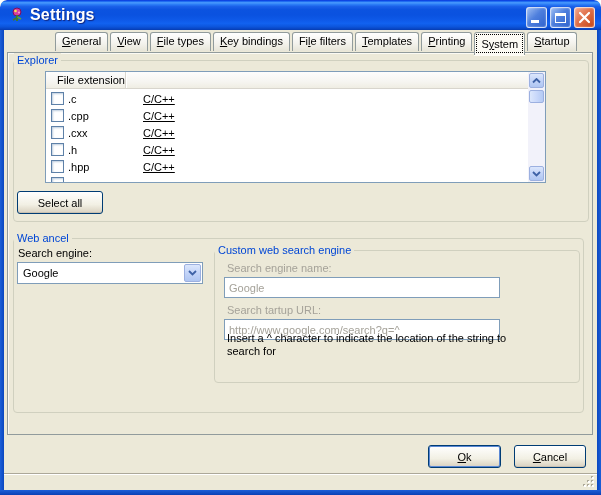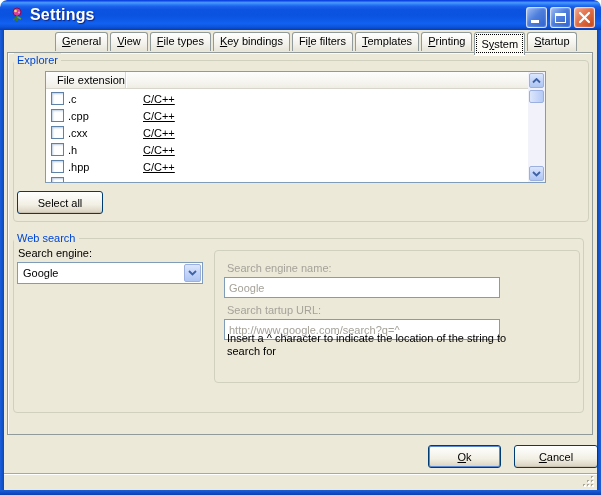--- a/index.html
+++ b/index.html
@@ -59,21 +59,21 @@
   .sb-down{bottom:1px;}
   .sb-thumb{position:absolute;left:1px;right:1px;top:18px;height:13px;border:1px solid #9CB0E0;border-radius:2px;
     background:linear-gradient(90deg,#DCE7FC 0%,#C9D8FA 50%,#B4CAF4 100%);}
   
   .xpbtn{font-size:11px;color:#000;border:1px solid #003C74;border-radius:3px;cursor:default;
     background:linear-gradient(180deg,#FFFFFF 0%,#F2F0E4 60%,#E0DACA 88%,#D8D0C4 100%);
     box-shadow:inset 0 -1px 0 #C8C0B0;}
   .selectall{position:absolute;left:3px;top:130px;width:86px;height:23px;}
   .footer-btn{position:absolute;width:73px;height:23px;top:415px;}
   .btn-ok{left:424px;box-shadow:inset 0 0 0 1px #5A88D4, inset 0 -1px 0 #C8C0B0;}
-  .btn-cancel{left:510px;width:84px;}
+  .btn-cancel{left:510px;width:72px;}
   
   .field-label{position:absolute;font-size:11px;color:#000;}
   .dislabel{color:#A5A299;}
   .lbl-engine{left:4px;top:8px;}
   .combo{position:absolute;left:3px;top:23px;width:186px;height:22px;border:1px solid #7F9DB9;background:#fff;display:flex;align-items:center;}
   .combo-text{flex:1;font-size:11px;padding-left:5px;color:#000;}
   .combo-btn{width:17px;height:18px;margin-right:1px;border:1px solid #9CB0E0;border-radius:2px;
     background:linear-gradient(180deg,#DCE7FC 0%,#C3D4F8 50%,#AFC6F2 100%);display:flex;align-items:center;justify-content:center;}
   .lbl-name{left:12px;top:11px;}
   .lbl-url{left:12px;top:53px;}
@@ -191,33 +191,34 @@
                 <path d="M1 1 L4.5 4.5 L8 1" fill="none" stroke="#3E62A6" stroke-width="1.8"></path>
               </svg>
           </div>
         </div>
       </div>
 
       <button class="xpbtn selectall">Select all</button>
     </div>
 
     <div class="groupbox websearch-group">
-      <span class="grouplabel">Web search</span>
+      <span class="grouplabel">Web ancel</span>
 
       <div class="field-label lbl-engine">Search engine:</div>
       <div class="combo">
         <span class="combo-text">Google</span>
         <span class="combo-btn">
           <svg width="9" height="6" viewBox="0 0 9 6">
               <path d="M1 1 L4.5 4.5 L8 1" fill="none" stroke="#3E62A6" stroke-width="1.8"></path>
             </svg>
         </span>
       </div>
 
       <div class="groupbox custom-group">
+        <span class="grouplabel">Custom web search engine</span>
         <div class="field-label dislabel lbl-name">Search engine name:</div>
         <input class="xpinput in-name" disabled="" value="Google" style="">
         <div class="field-label dislabel lbl-url">Search tartup URL:</div>
         <input class="xpinput in-url" disabled="" value="http://www.google.com/search?q=^" style="">
         <div class="hint">Insert a ^ character to indicate the location of the string to search for</div>
       </div>
     </div>
 
     <div class="footer-divider"></div>
 

